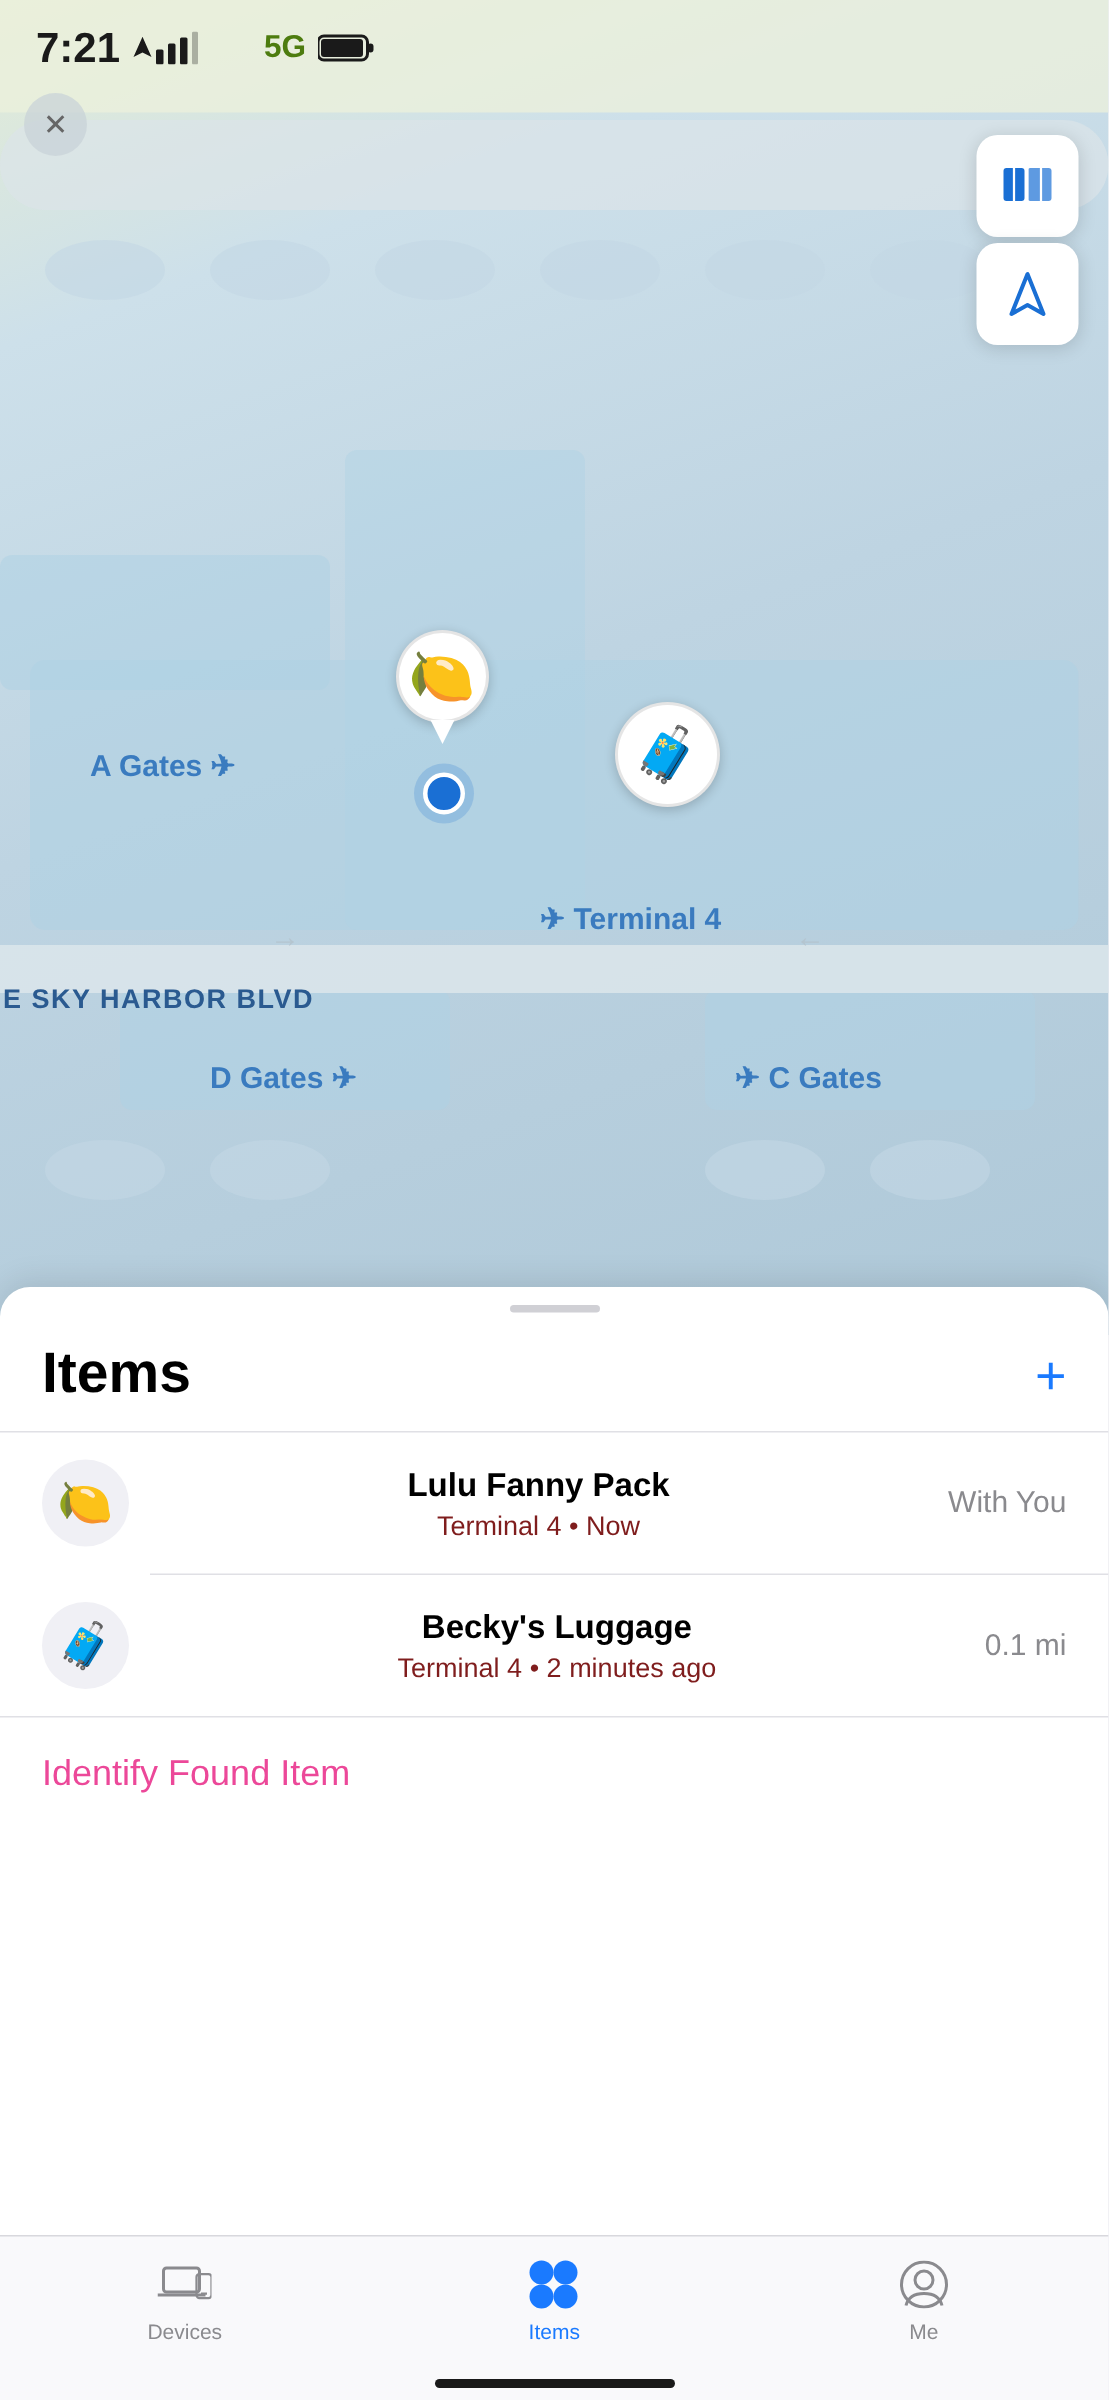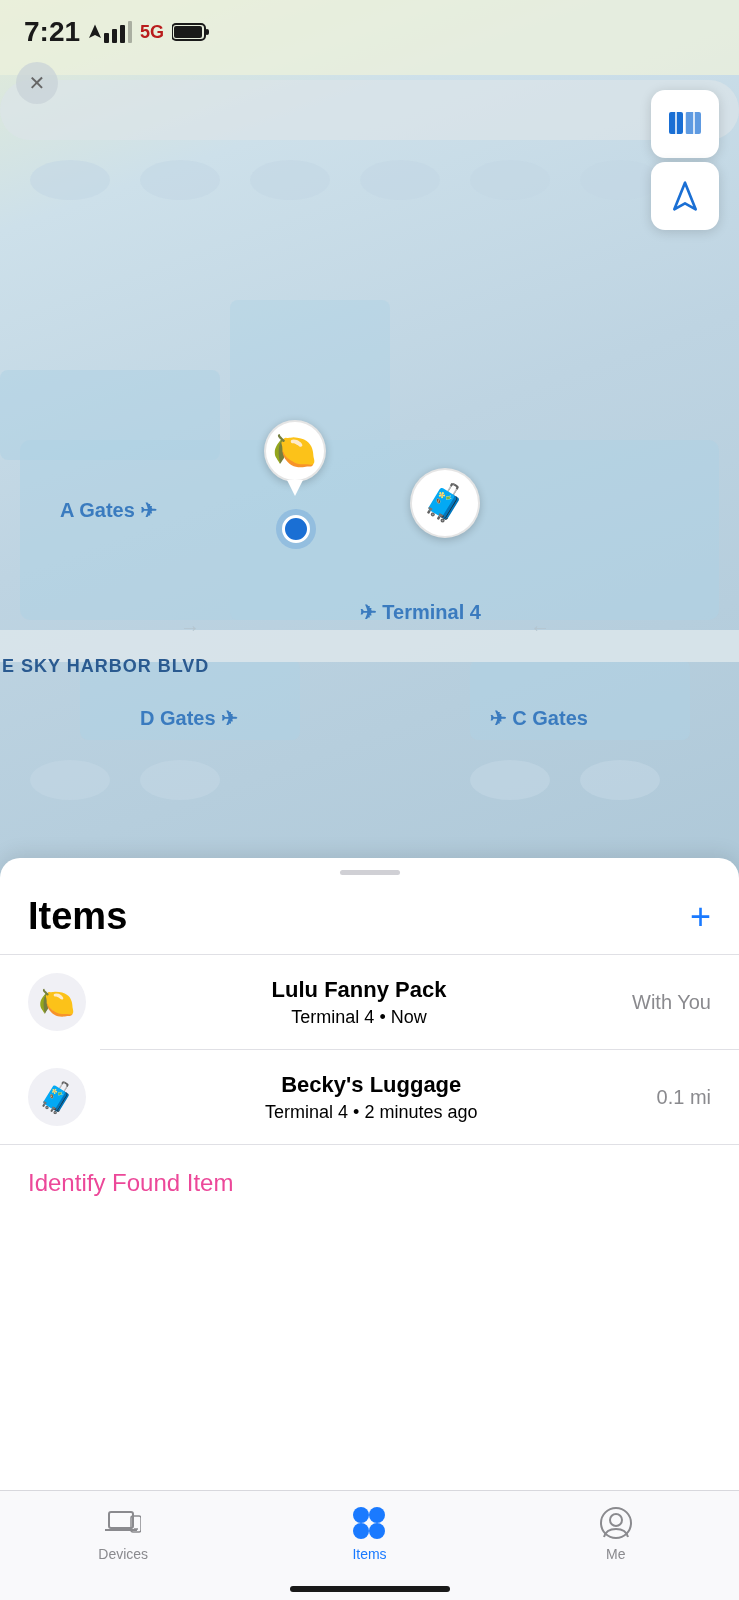--- a/index.html
+++ b/index.html
@@ -215,21 +215,21 @@
       text-align: center;
     }
     .item-name {
       font-size: 22px;
       font-weight: 700;
       color: #000;
       margin-bottom: 4px;
     }
     .item-sub {
       font-size: 18px;
-      color: #000000;
+      color: #7f1d1d;
     }
     .item-status {
       font-size: 20px;
       color: #8a8a8e;
       white-space: nowrap;
     }
     .item-status-blue {
       font-size: 20px;
       color: #8a8a8e;
       white-space: nowrap;
@@ -307,21 +307,21 @@
     </svg>
   </div>
   <div class="status-icons">
 
     <svg width="28" height="22" viewBox="0 0 28 22">
       <rect x="0" y="12" width="5" height="10" fill="#1a1a1a" rx="1"></rect>
       <rect x="8" y="8" width="5" height="14" fill="#1a1a1a" rx="1"></rect>
       <rect x="16" y="4" width="5" height="18" fill="#1a1a1a" rx="1"></rect>
       <rect x="24" y="0" width="4" height="22" fill="#1a1a1a" rx="1" opacity="0.3"></rect>
     </svg>
-    <span style="font-size:18px;font-weight:600;color:#b91c1c;">5G</span>
+    <span style="font-size:21px;font-weight:600;color:#4d7c0f;margin-left:36px;">5G</span>
 
     <svg width="38" height="20" viewBox="0 0 38 20">
       <rect x="0" y="2" width="33" height="16" rx="4" ry="4" stroke="#1a1a1a" stroke-width="2" fill="none"></rect>
       <rect x="33" y="7" width="4" height="6" rx="2" fill="#1a1a1a"></rect>
       <rect x="2" y="4" width="28" height="12" rx="2" fill="#1a1a1a"></rect>
     </svg>
   </div>
 </div>
 
 <div class="map-container">

